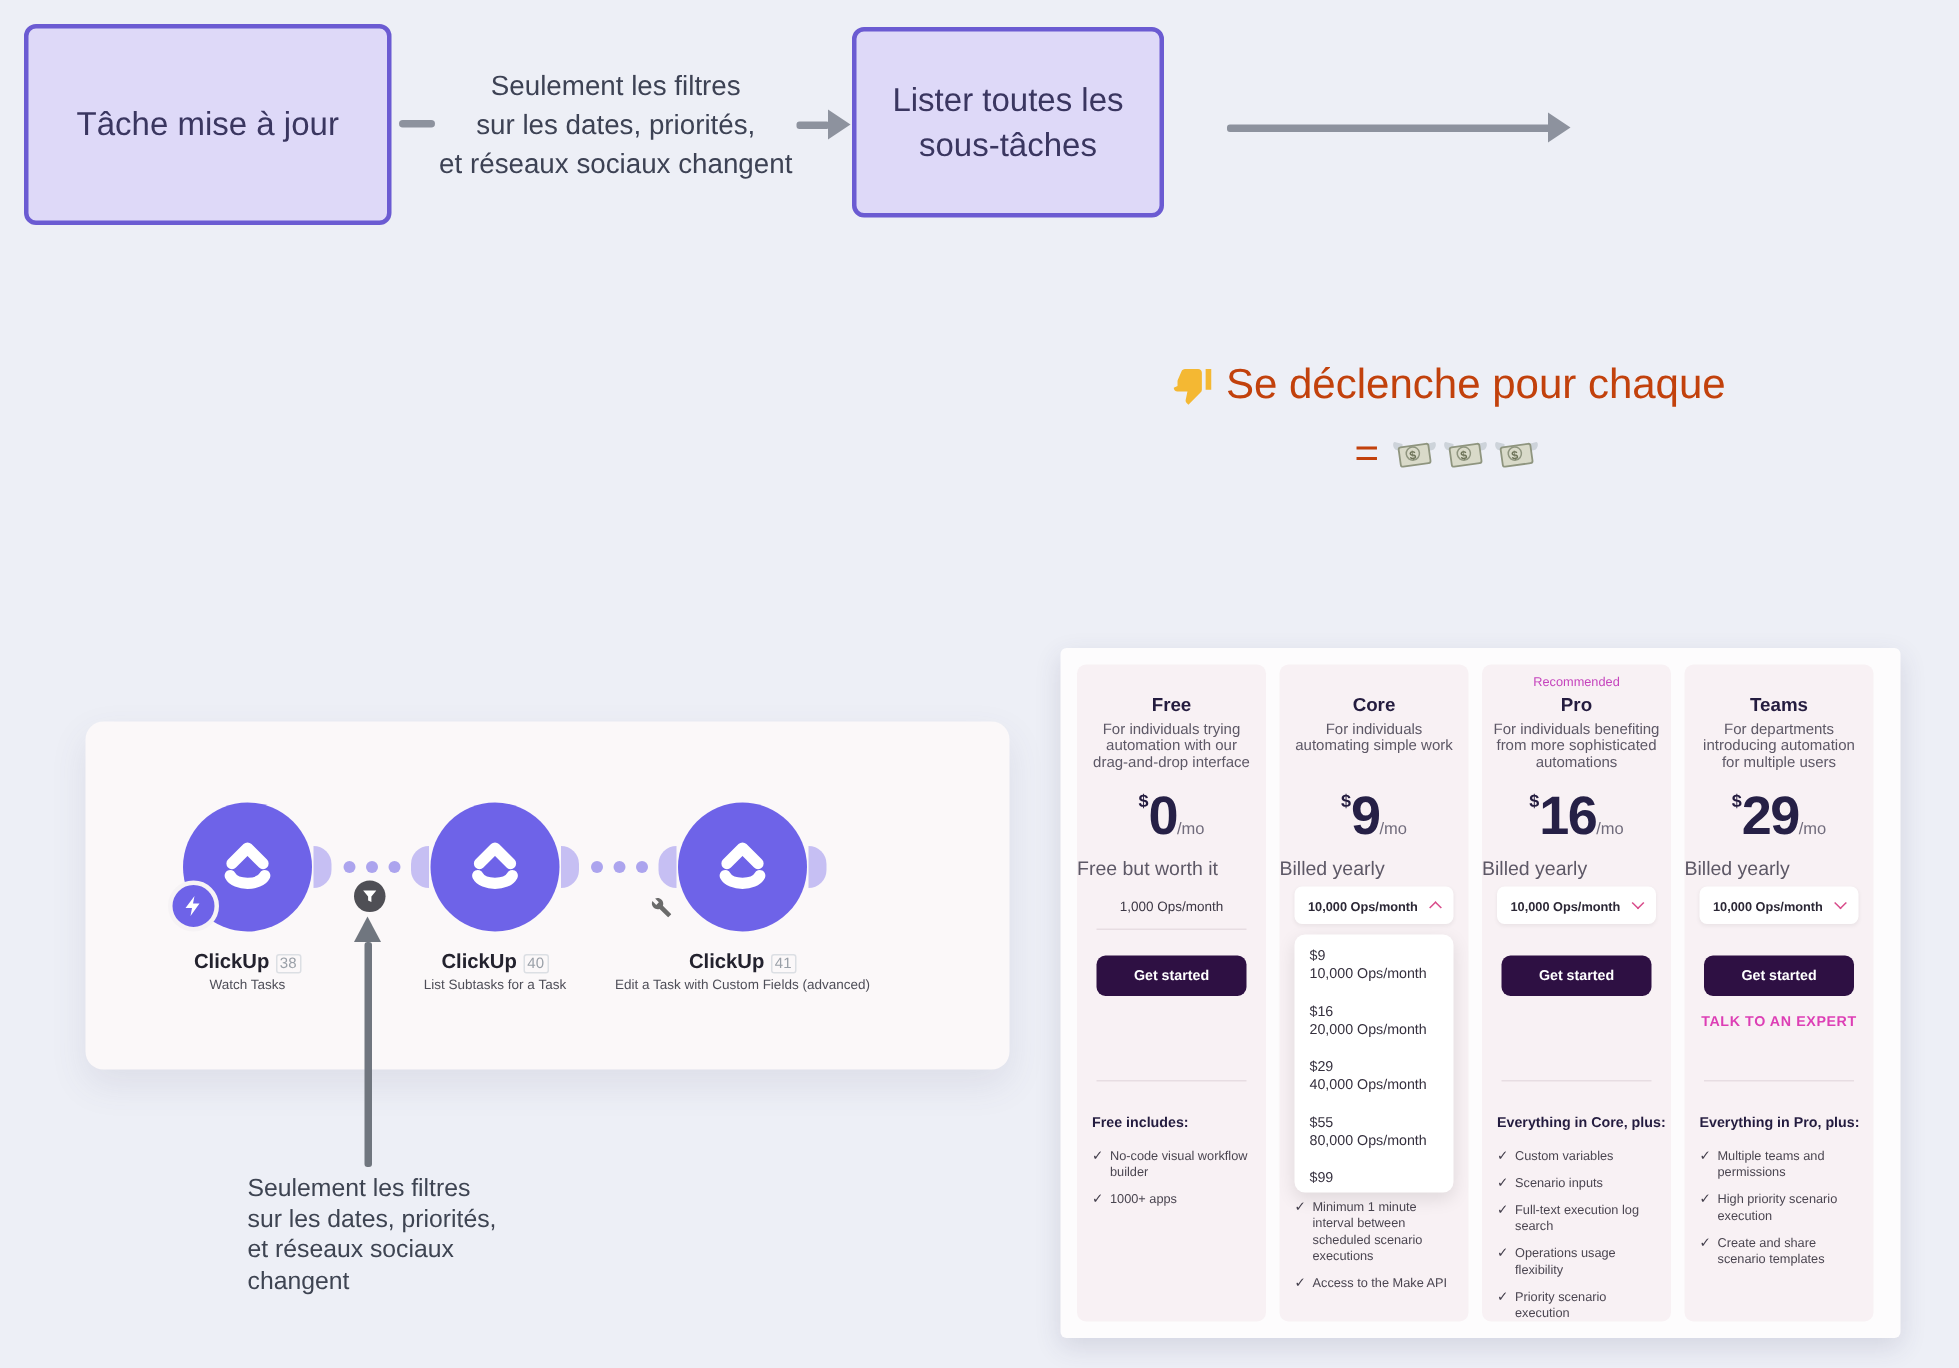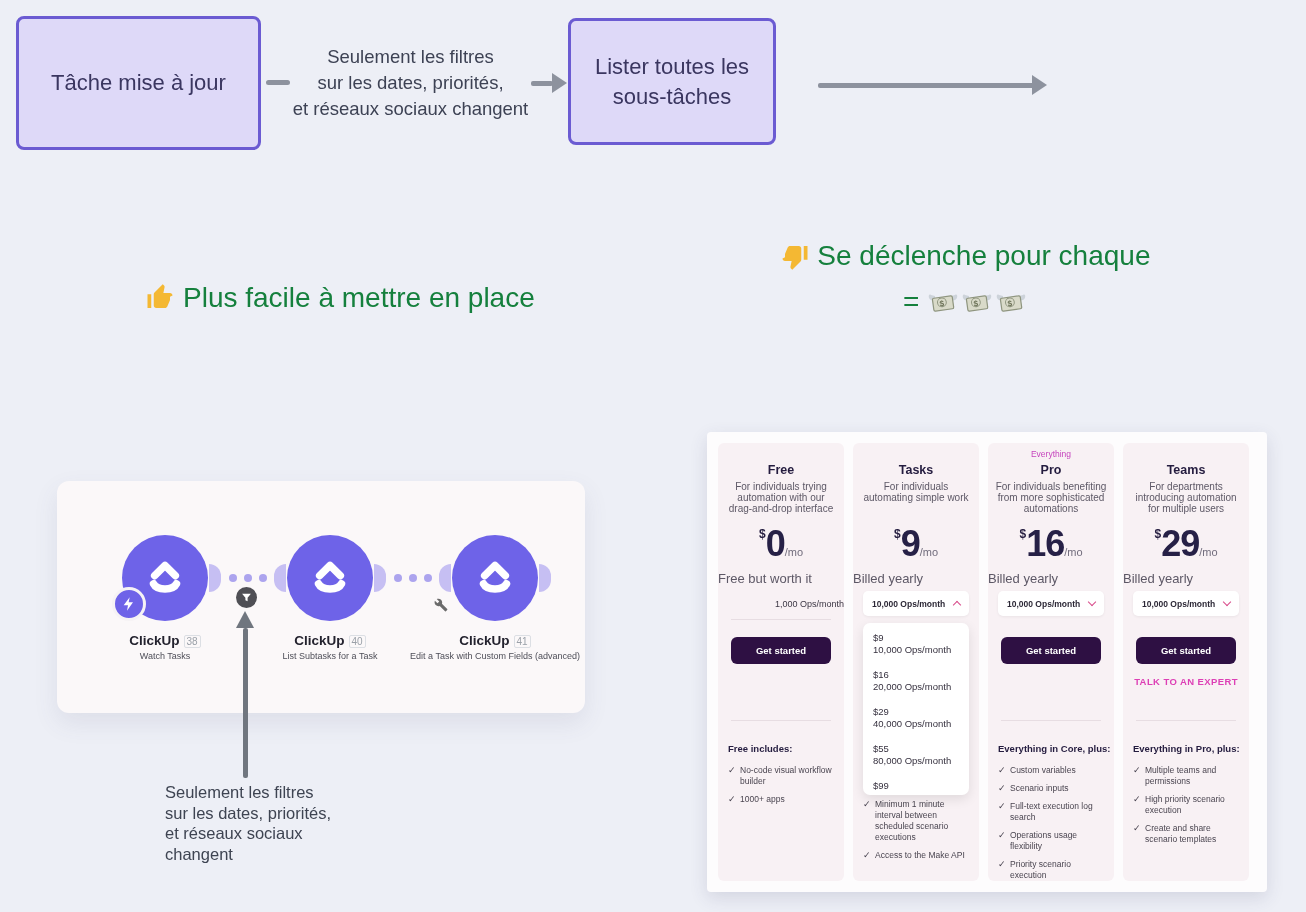--- a/index.html
+++ b/index.html
@@ -17,28 +17,28 @@
         color:#3d4254;font-size:18.5px;font-weight:500;line-height:26px;white-space:pre-line;}
   .dash{position:absolute;left:266px;top:80px;width:24px;height:5px;background:#8d929e;border-radius:3px;}
   .shaft{position:absolute;background:#8d929e;height:5px;border-radius:2px;}
   #arrow1-shaft{left:531px;top:81px;width:22px;}
   #arrow2-shaft{left:818px;top:83px;width:216px;}
   .head-right{position:absolute;width:0;height:0;border-top:10px solid transparent;border-bottom:10px solid transparent;border-left:15px solid #8d929e;}
   #arrow1-head{left:552px;top:73px;}
   #arrow2-head{left:1032px;top:75px;}
 
   
-  .verdict{position:absolute;text-align:center;color:#15803d;font-size:28px;font-weight:500;}
+  .verdict{position:absolute;text-align:center;color:#c2410c;font-size:28px;font-weight:500;}
   #verdict-pro{left:90px;top:282px;width:500px;}
   #verdict-con{left:715px;top:233px;width:500px;line-height:46px;}
   .emoji-svg{vertical-align:-6px;}
   .money-row{display:inline-flex;align-items:center;gap:2px;vertical-align:-8px;}
 
   
-  #scenario-card{position:absolute;left:57px;top:481px;width:528px;height:232px;background:#fbf8f9;border-radius:12px;
+  #scenario-card{position:absolute;left:57px;top:481px;width:616px;height:232px;background:#fbf8f9;border-radius:12px;
         box-shadow:0 10px 24px rgba(80,80,120,0.10);}
   .module{position:absolute;width:86px;height:86px;border-radius:50%;background:#6e63e8;display:flex;align-items:center;justify-content:center;}
   #module-1{left:65px;top:54px;} #module-2{left:230px;top:54px;} #module-3{left:395px;top:54px;}
   .bump{position:absolute;width:12px;height:28px;background:#c6bff3;top:83px;}
   .bump.r{border-radius:0 14px 14px 0;} .bump.l{border-radius:14px 0 0 14px;}
   .dots{position:absolute;top:93px;display:flex;gap:7px;}
   .dot{width:8px;height:8px;border-radius:50%;background:#aca4ee;}
   #filter-badge{position:absolute;left:179px;top:106px;width:21px;height:21px;border-radius:50%;background:#4f4f55;
         display:flex;align-items:center;justify-content:center;}
   .funnel{width:11px;height:11px;background:#ffffff;clip-path:polygon(10% 15%,90% 15%,60% 52%,60% 85%,40% 75%,40% 52%);}
@@ -62,21 +62,21 @@
   .pcol{position:absolute;top:11px;width:126px;height:438px;background:#f8f1f4;border-radius:6px;}
   #pcol-0{left:11px;} #pcol-1{left:146px;} #pcol-2{left:281px;} #pcol-3{left:416px;}
   .pbadge{position:absolute;top:6px;left:0;right:0;text-align:center;font-size:8.5px;color:#c544bd;font-weight:500;}
   .pname{position:absolute;top:20px;left:0;right:0;text-align:center;font-size:12.5px;font-weight:bold;color:#241c3f;}
   .pdesc{position:absolute;top:38px;left:7px;right:7px;text-align:center;font-size:10px;color:#5d5866;line-height:11px;}
   .pprice{position:absolute;top:80px;left:0;right:0;text-align:center;}
   .cur{font-size:12px;font-weight:bold;color:#241c3f;vertical-align:18px;}
   .amount{font-size:36px;font-weight:800;color:#262046;letter-spacing:-1px;}
   .period{font-size:11px;color:#716c7c;}
   .pbilled{position:absolute;top:128px;left:0;right:0;text-align:left;font-size:13px;color:#5d5866;}
-  .pops{position:absolute;top:156px;left:0;right:0;text-align:right;font-size:9px;color:#3c3744;}
+  .pops{position:absolute;top:156px;left:0;right:0;text-align:center;font-size:9px;color:#3c3744;}
   .hline{position:absolute;left:13px;width:100px;height:1px;background:#e7dde2;}
   .dropdown{position:absolute;top:148px;left:10px;width:106px;height:25px;background:#ffffff;border-radius:5px;
         box-shadow:0 1px 3px rgba(0,0,0,0.06);display:flex;align-items:center;box-sizing:border-box;padding-left:9px;
         font-size:8.5px;font-weight:bold;color:#2c2836;}
   .caret{position:absolute;right:9px;width:5px;height:5px;border-right:1.5px solid #d84b8a;border-bottom:1.5px solid #d84b8a;}
   .caret.down{top:8px;transform:rotate(45deg);}
   .caret.up{top:11px;transform:rotate(-135deg);}
   .opts-panel{position:absolute;top:180px;left:10px;width:106px;height:172px;background:#ffffff;border-radius:7px;
         box-shadow:0 4px 12px rgba(0,0,0,0.10);overflow:hidden;box-sizing:border-box;padding:9px 10px;z-index:3;}
   .opt{margin-bottom:13px;cursor:pointer;}
@@ -101,26 +101,20 @@
   <div class="edge-label">Seulement les filtres
 sur les dates, priorités,
 et réseaux sociaux changent</div>
   <div class="shaft" id="arrow1-shaft"></div>
   <div class="head-right" id="arrow1-head"></div>
   <div class="fbox" id="flow-box-2"><span>Lister toutes les
 sous-tâches</span></div>
   <div class="shaft" id="arrow2-shaft"></div>
   <div class="head-right" id="arrow2-head"></div>
 
-  <div class="verdict" id="verdict-pro">
-    <svg class="emoji-svg" width="30" height="30" viewBox="0 0 24 24">
-        <path fill="#f4b833" d="M2 20h3V9H2v11zM22 10c0-1.1-.9-2-2-2h-5.3l.95-4.57.03-.32c0-.41-.17-.79-.44-1.06L14.17 1 7.59 7.59C7.22 7.95 7 8.45 7 9v9c0 1.1.9 2 2 2h7c.83 0 1.54-.5 1.84-1.22l2.02-4.71c.09-.23.14-.47.14-.73v-2.34z"></path>
-      </svg>
-    <span>Plus facile à mettre en place</span>
-  </div>
 
   <div class="verdict" id="verdict-con">
     <div>
       <svg class="emoji-svg" width="30" height="30" viewBox="0 0 24 24">
           <g transform="rotate(180 12 12)">
             <path fill="#f4b833" d="M2 20h3V9H2v11zM22 10c0-1.1-.9-2-2-2h-5.3l.95-4.57.03-.32c0-.41-.17-.79-.44-1.06L14.17 1 7.59 7.59C7.22 7.95 7 8.45 7 9v9c0 1.1.9 2 2 2h7c.83 0 1.54-.5 1.84-1.22l2.02-4.71c.09-.23.14-.47.14-.73v-2.34z"></path>
           </g>
         </svg>
       <span>Se déclenche pour chaque</span>
     </div>
@@ -242,21 +236,21 @@
             <span class="feat-text">No-code visual workflow builder</span>
           </div>
           <div class="feat">
             <span class="check">✓</span>
             <span class="feat-text">1000+ apps</span>
           </div>
         </div>
     </div>
 
     <div class="pcol" id="pcol-1">
-      <div class="pname">Tasks</div>
+      <div class="pname">Core</div>
       <div class="pdesc">For individuals automating simple work</div>
       <div class="pprice">
         <span class="cur">$</span><span class="amount">9</span><span class="period">/mo</span>
       </div>
       <div class="pbilled">Billed yearly</div>
       <div class="dropdown">
           <span>10,000 Ops/month</span>
           <span class="caret up"></span>
         </div>
       <div class="opts-panel">
@@ -287,21 +281,21 @@
             <span class="feat-text">Minimum 1 minute interval between scheduled scenario executions</span>
           </div>
           <div class="feat">
             <span class="check">✓</span>
             <span class="feat-text">Access to the Make API</span>
           </div>
         </div>
     </div>
 
     <div class="pcol" id="pcol-2">
-      <div class="pbadge">Everything</div>
+      <div class="pbadge">Recommended</div>
       <div class="pname">Pro</div>
       <div class="pdesc">For individuals benefiting from more sophisticated automations</div>
       <div class="pprice">
         <span class="cur">$</span><span class="amount">16</span><span class="period">/mo</span>
       </div>
       <div class="pbilled">Billed yearly</div>
       <div class="dropdown">
           <span>10,000 Ops/month</span>
           <span class="caret down"></span>
         </div>

